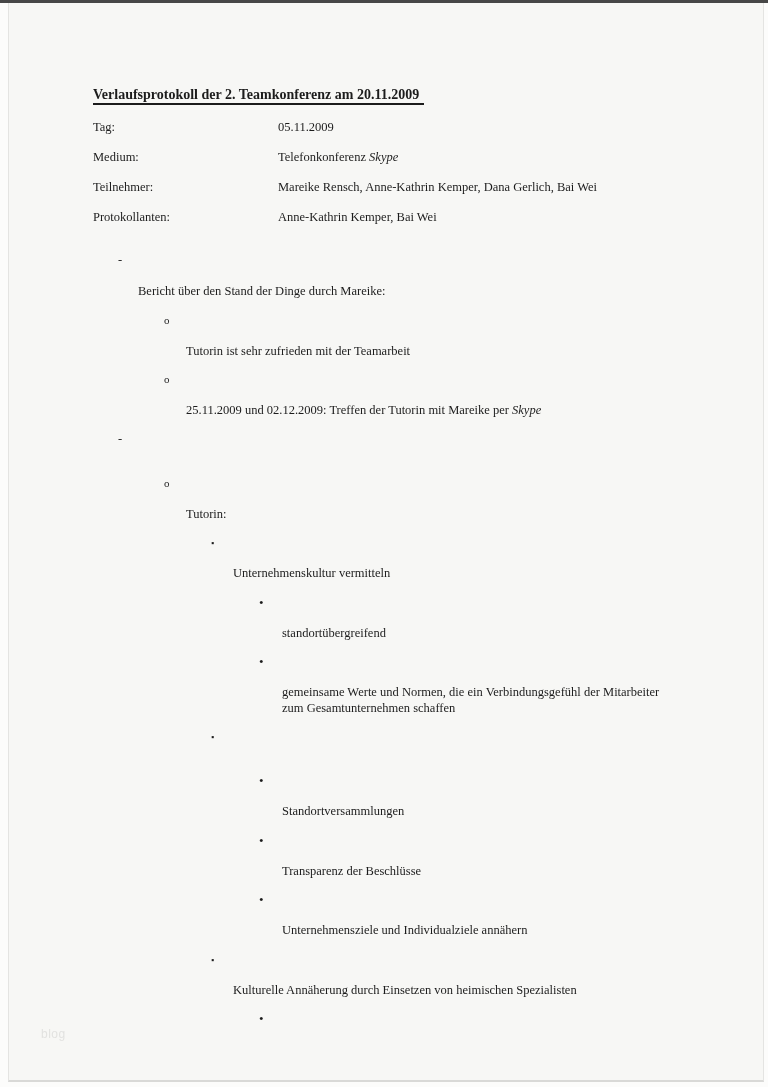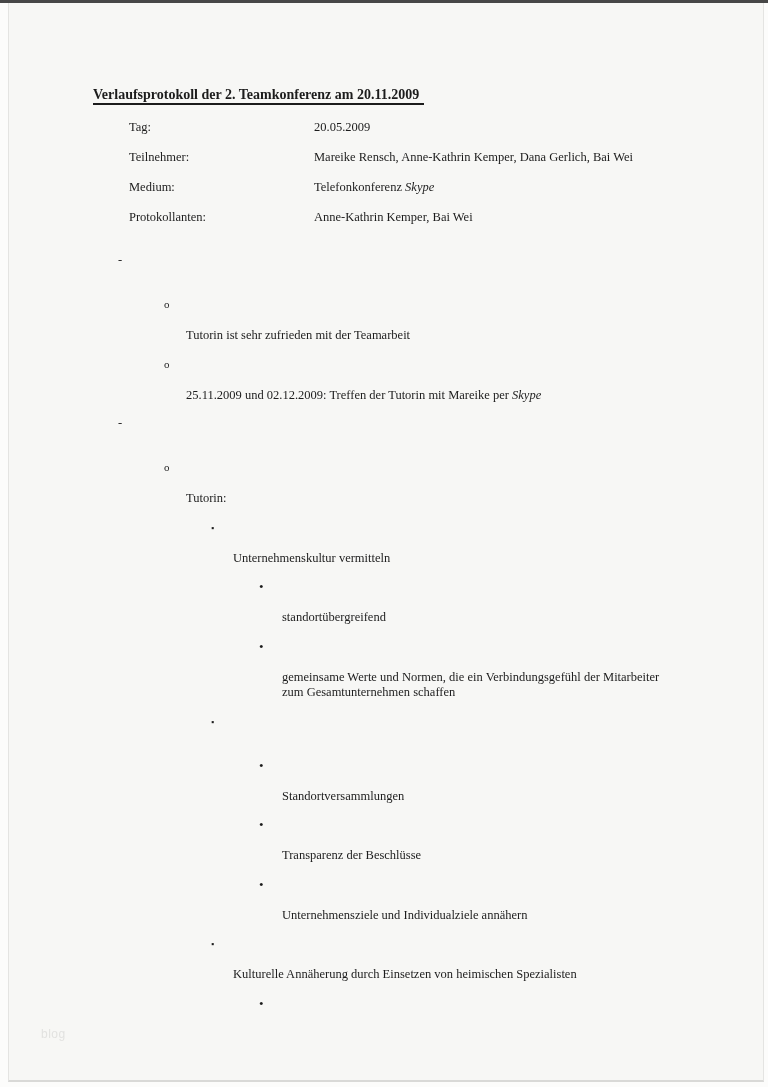--- a/index.html
+++ b/index.html
@@ -29,21 +29,21 @@
   }
   .doc-title {
     font-size:14px; line-height:17px; font-weight:bold;
     margin-bottom:16px; white-space:nowrap;
   }
   .doc-title .u {
     border-bottom:2px solid #1c1c1c;
     padding-right:5px; padding-bottom:1px;
   }
   .meta { margin-bottom:28px; }
-  .meta-row { display:flex; margin-bottom:14px; line-height:16px;margin-left:36px; }
+  .meta-row { display:flex; margin-bottom:14px; line-height:16px; }
   .meta-label { width:185px; flex:0 0 185px; }
   .meta-value { flex:1; }
   .outline-item {
     position:relative;
     margin-bottom:13px;
     white-space:pre-line;
   }
   .outline-item .marker {
     position:absolute; top:0; white-space:normal;
   }
@@ -66,43 +66,44 @@
 <div class="page">
   <div class="content">
 
     <div class="doc-title">
       <span class="u">Verlaufsprotokoll der 2. Teamkonferenz am 20.11.2009</span>
     </div>
 
     <div class="meta" id="meta-block">
   <div class="meta-row">
     <span class="meta-label">Tag:</span>
-    <span class="meta-value">20.05.2009</span>
+    <span class="meta-value">05.11.2009</span>
   </div>
 
 
   <div class="meta-row">
-    <span class="meta-label">Teilnehmer:</span>
-    <span class="meta-value">Mareike Rensch, Anne-Kathrin Kemper, Dana Gerlich, Bai Wei</span>
+    <span class="meta-label">Medium:</span>
+    <span class="meta-value">Telefonkonferenz <i>Skype</i></span>
   </div>
 
   <div class="meta-row">
-    <span class="meta-label">Medium:</span>
-    <span class="meta-value">Telefonkonferenz <i>Skype</i></span>
+    <span class="meta-label">Teilnehmer:</span>
+    <span class="meta-value">Mareike Rensch, Anne-Kathrin Kemper, Dana Gerlich, Bai Wei</span>
   </div>
 
   <div class="meta-row">
     <span class="meta-label">Protokollanten:</span>
     <span class="meta-value">Anne-Kathrin Kemper, Bai Wei</span>
   </div>
 </div>
 
     <div id="outline-block">
   <div class="outline-item lvl1">
     <span class="marker">-</span>
+    <span class="item-text">Bericht über den Stand der Dinge durch Mareike:</span>
   </div>
 
   <div class="outline-item lvl2">
     <span class="marker">o</span>
     <span class="item-text">Tutorin ist sehr zufrieden mit der Teamarbeit</span>
   </div>
 
   <div class="outline-item lvl2">
     <span class="marker">o</span>
     <span class="item-text">25.11.2009 und 02.12.2009: Treffen der Tutorin mit Mareike per <i>Skype</i></span>

